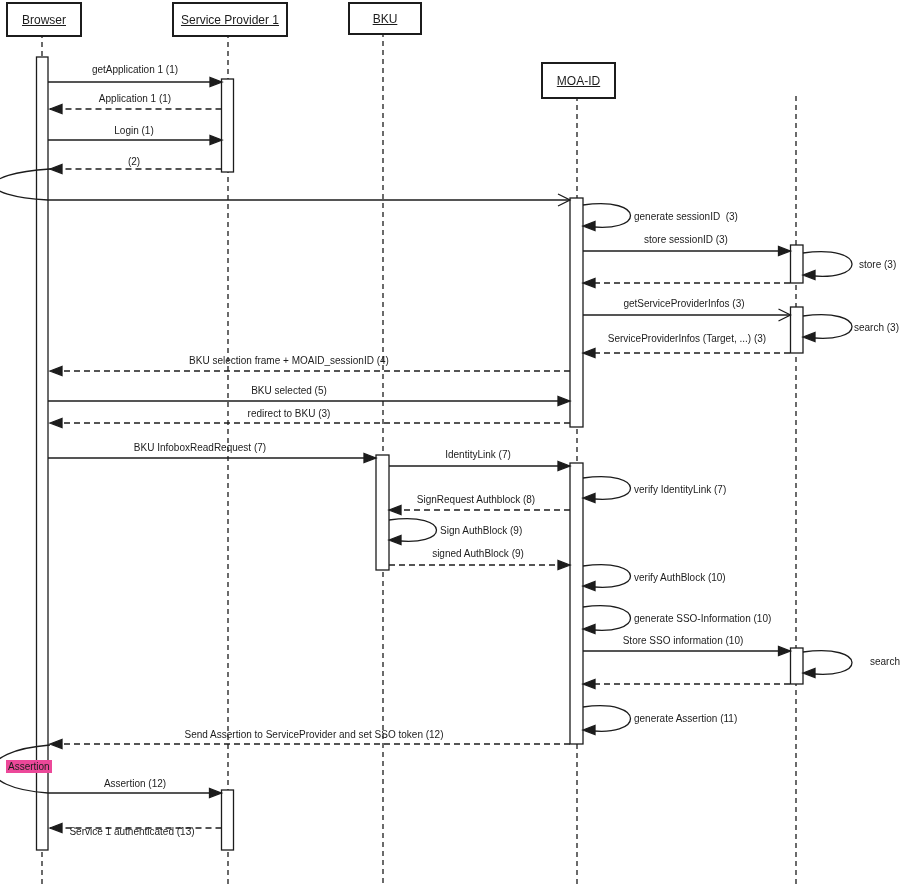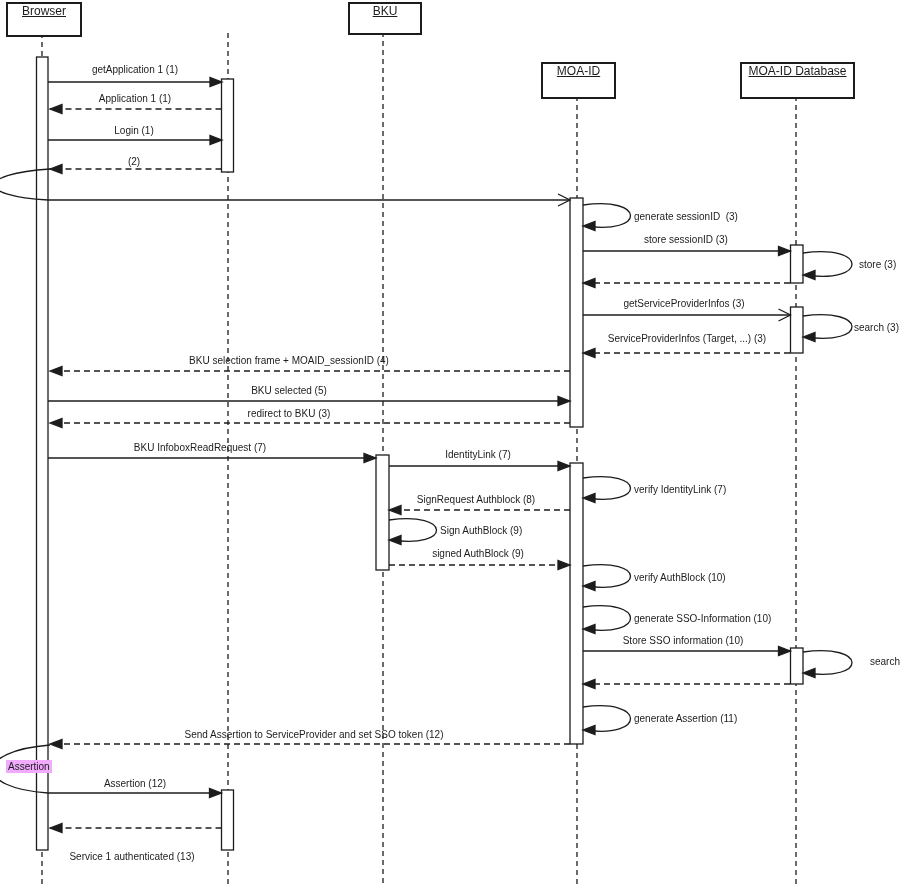--- a/index.html
+++ b/index.html
@@ -1,26 +1,26 @@
 <!DOCTYPE html>
 <html><head>
 <meta charset="utf-8">
 <style>
   html,body{margin:0;padding:0;background:#ffffff;}
   #stage{position:relative;width:912px;height:884px;background:#fff;overflow:hidden;
          font-family:"Liberation Sans",sans-serif;color:#1c1c1c;}
   #wires{position:absolute;left:0;top:0;z-index:1;}
   .actor{position:absolute;z-index:3;border:2px solid #1c1c1c;background:#fff;
-         display:flex;align-items:flex-start;justify-content:center;
+         display:flex;align-items:center;justify-content:center;
          font-size:12px;color:#1c1c1c;}
   .actor span{text-decoration:underline;white-space:pre;}
   .msg{position:absolute;z-index:4;font-size:10px;line-height:13px;color:#1c1c1c;
        text-align:center;white-space:pre;}
   .loop-label{text-align:left;}
-  .note{background:#f0abfc;padding:0 2px;text-align:left;}
+  .note{background:#ec4899;padding:0 2px;text-align:left;}
 </style>
 </head>
 <body>
 
 <div id="stage">
 
   <svg id="wires" width="912" height="884" viewBox="0 0 912 884" stroke="#1c1c1c" stroke-width="1.3" fill="none">
 
     <g stroke-dasharray="5,4">
       <line x1="42" y1="33" x2="42" y2="884"></line>
@@ -170,48 +170,48 @@
       <g>
           <path d="M 583 707 C 646 698, 646 739, 585 730"></path>
           <path d="M 583 730 l 12 -4.5 l 0 9 z" fill="#1c1c1c"></path>
         </g>
     </g>
   </svg>
 
   <div class="actor" style="left:6px;top:2px;width:72px;height:31px">
       <span>Browser</span>
     </div>
+  <div class="actor" style="left:172px;top:2px;width:112px;height:31px">
+      <span>Service Provider 1</span>
+    </div>
   <div class="actor" style="left:348px;top:2px;width:70px;height:29px">
       <span>BKU</span>
     </div>
   <div class="actor" style="left:541px;top:62px;width:71px;height:33px">
       <span>MOA-ID</span>
-    </div>
-  <div class="actor" style="left:740px;top:62px;width:111px;height:33px">
-      <span>MOA-ID Database</span>
     </div>
 
   <div class="msg" style="left:80px;top:63px;width:110px">getApplication 1 (1)</div>
   <div class="msg" style="left:88px;top:92px;width:94px">Application 1 (1)</div>
   <div class="msg" style="left:110px;top:124px;width:48px">Login (1)</div>
   <div class="msg" style="left:122px;top:155px;width:24px">(2)</div>
   <div class="msg" style="left:634px;top:233px;width:104px">store sessionID (3)</div>
   <div class="msg" style="left:608px;top:297px;width:152px">getServiceProviderInfos (3)</div>
   <div class="msg" style="left:589px;top:332px;width:196px">ServiceProviderInfos (Target, ...) (3)</div>
   <div class="msg" style="left:178px;top:354px;width:222px">BKU selection frame + MOAID_sessionID (4)</div>
   <div class="msg" style="left:246px;top:384px;width:86px">BKU selected (5)</div>
   <div class="msg" style="left:241px;top:407px;width:96px">redirect to BKU (3)</div>
   <div class="msg" style="left:124px;top:441px;width:152px">BKU InfoboxReadRequest (7)</div>
   <div class="msg" style="left:434px;top:448px;width:88px">IdentityLink (7)</div>
   <div class="msg" style="left:403px;top:493px;width:146px">SignRequest Authblock (8)</div>
   <div class="msg" style="left:421px;top:547px;width:114px">signed AuthBlock (9)</div>
   <div class="msg" style="left:609px;top:634px;width:148px">Store SSO information (10)</div>
   <div class="msg" style="left:157px;top:728px;width:314px">Send Assertion to ServiceProvider and set SSO token (12)</div>
   <div class="msg" style="left:95px;top:777px;width:80px">Assertion (12)</div>
-  <div class="msg" style="left:48px;top:850px;width:168px">Service 1 authenticated (13)</div>
+  <div class="msg" style="left:48px;top:825px;width:168px">Service 1 authenticated (13)</div>
 
   <div class="msg loop-label" style="left:634px;top:210px">generate sessionID  (3)</div>
   <div class="msg loop-label" style="left:859px;top:258px">store (3)</div>
   <div class="msg loop-label" style="left:854px;top:321px">search (3)</div>
   <div class="msg loop-label" style="left:634px;top:483px">verify IdentityLink (7)</div>
   <div class="msg loop-label" style="left:440px;top:524px">Sign AuthBlock (9)</div>
   <div class="msg loop-label" style="left:634px;top:571px">verify AuthBlock (10)</div>
   <div class="msg loop-label" style="left:634px;top:612px">generate SSO-Information (10)</div>
   <div class="msg loop-label" style="left:870px;top:655px">search</div>
   <div class="msg loop-label" style="left:634px;top:712px">generate Assertion (11)</div>

